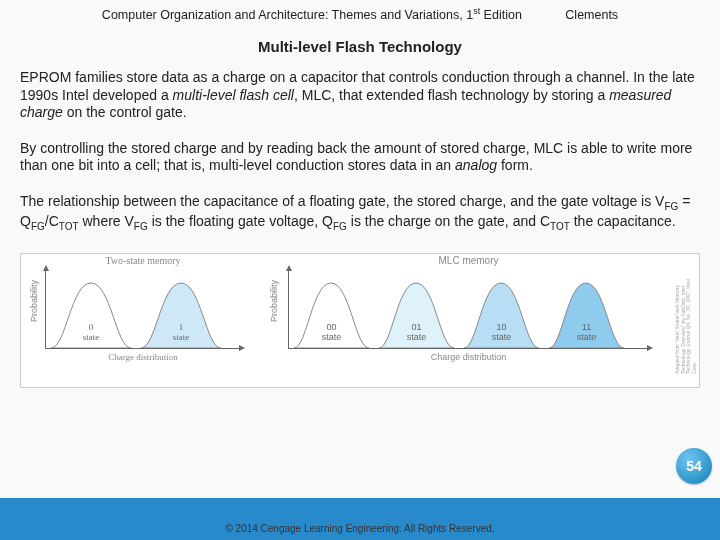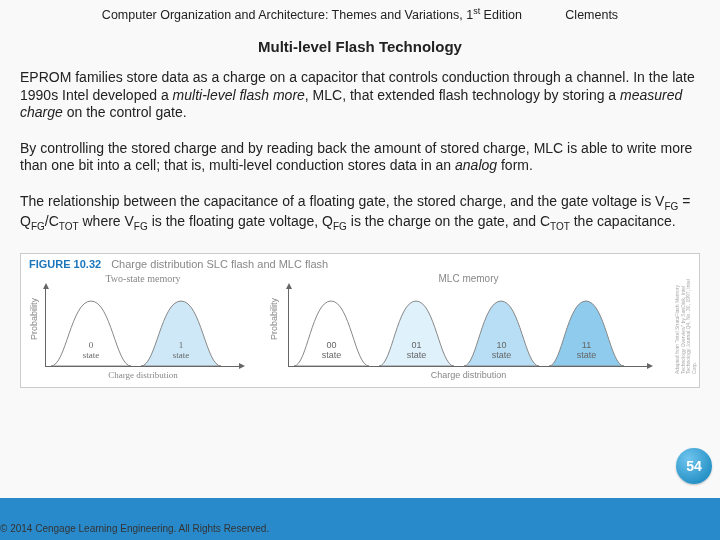--- a/index.html
+++ b/index.html
@@ -135,21 +135,21 @@
     line-height: 1.1;
     writing-mode: vertical-rl;
     transform: rotate(180deg);
     height: 100px;
   }
   .footer {
     position: absolute;
     bottom: 6px;
     left: 0;
     width: 100%;
-    text-align: left;
+    text-align: center;
     font-size: 10px;
     color: #333;
   }
   .page-badge {
     position: absolute;
     right: 8px;
     bottom: 56px;
     width: 36px;
     height: 36px;
     border-radius: 50%;
@@ -175,35 +175,32 @@
 <body>
 
 <div class="header">
   <span class="header-title">Computer Organization and Architecture: Themes and Variations, 1</span><span class="header-sup">st</span><span> Edition</span>
   <span class="header-author">Clements</span>
 </div>
 
 <div class="section-title">Multi-level Flash Technology</div>
 
 <p class="para">
-  <span>EPROM families store data as a charge on a capacitor that controls conduction through a channel.  In the late 1990s Intel developed a </span><span class="italic">multi-level flash more</span><span>, MLC, that extended flash technology by storing a </span><span class="italic">measured charge</span><span> on the control gate.</span>
+  <span>EPROM families store data as a charge on a capacitor that controls conduction through a channel.  In the late 1990s Intel developed a </span><span class="italic">multi-level flash cell</span><span>, MLC, that extended flash technology by storing a </span><span class="italic">measured charge</span><span> on the control gate.</span>
 </p>
 
 <p class="para">
   <span>By controlling the stored charge and by reading back the amount of stored charge, MLC is able to write more than one bit into a cell; that is, multi-level conduction stores data in an </span><span class="italic">analog</span><span> form.</span>
 </p>
 
 <p class="para">
   <span>The relationship between the capacitance of a floating gate, the stored charge, and the gate voltage is V</span><span class="sub">FG</span><span> = Q</span><span class="sub">FG</span><span>/C</span><span class="sub">TOT</span><span> where V</span><span class="sub">FG</span><span> is the floating gate voltage, Q</span><span class="sub">FG</span><span> is the charge on the gate, and C</span><span class="sub">TOT</span><span> the capacitance.</span>
 </p>
 
 <div class="figure-wrap">
-  <div class="fig-header">
-    <b>FIGURE 10.32</b><span>Charge distribution SLC flash and MLC flash</span>
-  </div>
   <div class="plots">
     <span class="ylab">Probability</span>
     <span class="ylab2">Probability</span>
 
     <div class="panel slc">
       <div class="arrow-y"></div>
       <div class="arrow-x"></div>
       <div class="panel-title">Two-state memory</div>
       <div class="xlab">Charge distribution</div>
       <div class="bell">

